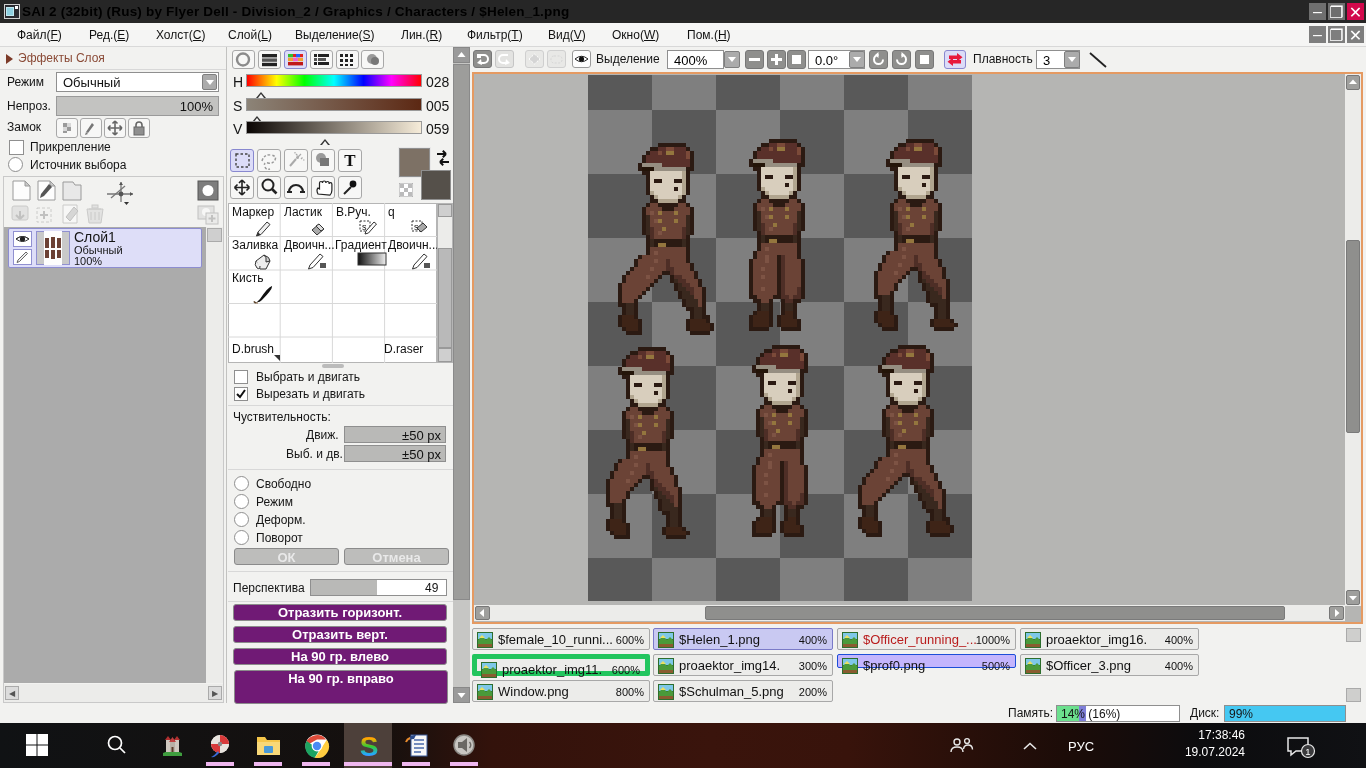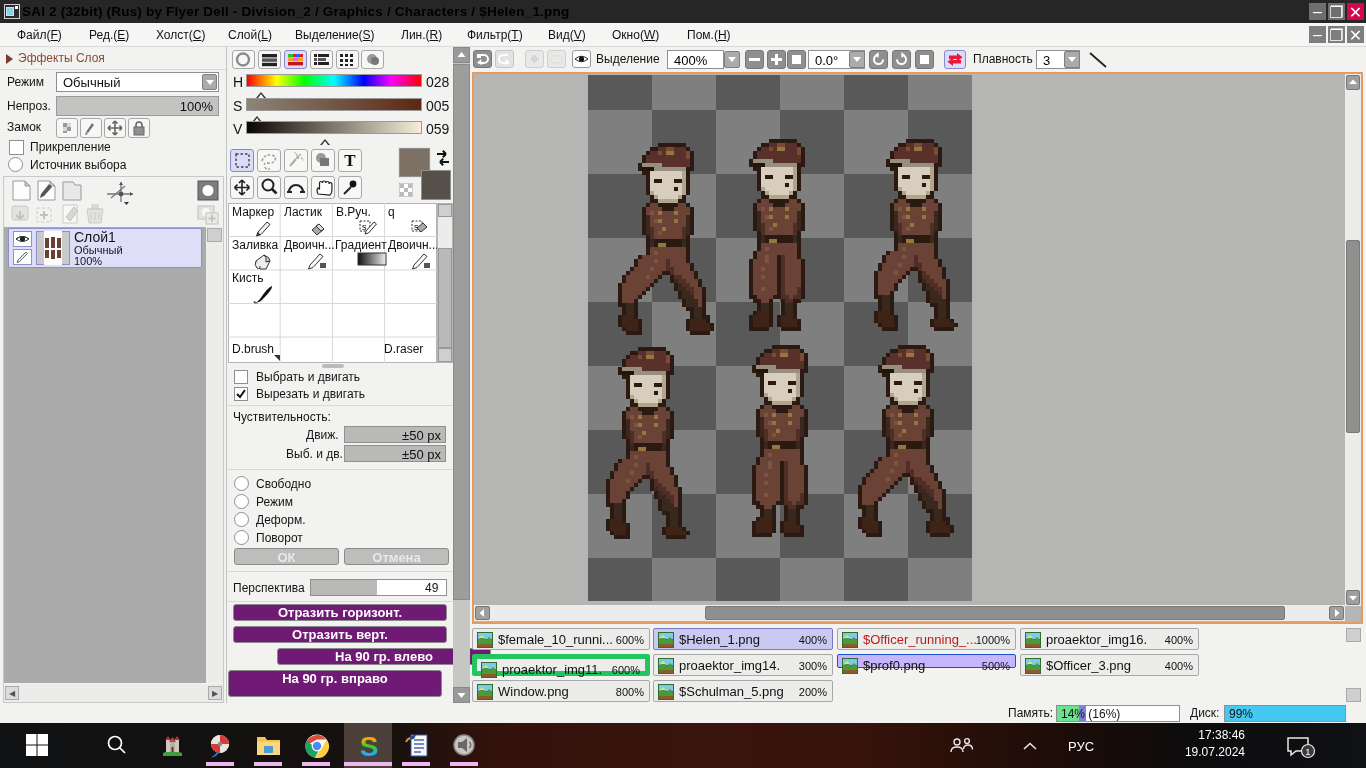--- a/index.html
+++ b/index.html
@@ -403,22 +403,22 @@
   <div class="graybtn" style="left:234px;top:548px;width:105px;height:17px;background:#bdbdbb;color:#e9e9e9;padding-top:1px;">ОК</div>
   <div class="graybtn" style="left:344px;top:548px;width:105px;height:17px;background:#bdbdbb;color:#e9e9e9;padding-top:1px;">Отмена</div>
   <div class="sep" style="left:228px;top:571px;width:225px;"></div>
   <div class="label" style="left:233px;top:581px;">Перспектива</div>
   <div class="whitebox" style="left:310px;top:579px;width:137px;height:17px;"></div>
   <div class="abs" style="left:311px;top:580px;width:66px;height:15px;background:#b9b9b7;"></div>
   <div class="label" style="left:425px;top:581px;">49</div>
   <div class="sep" style="left:228px;top:601px;width:225px;"></div>
   <div class="graybtn" style="left:233px;top:604px;width:214px;height:17px;">Отразить горизонт.</div>
   <div class="graybtn" style="left:233px;top:626px;width:214px;height:17px;">Отразить верт.</div>
-  <div class="graybtn" style="left:233px;top:648px;width:214px;height:17px;margin-left:44px;">На 90 гр. влево</div>
-  <div class="graybtn" style="left:228px;top:670px;width:214px;height:27px;">На 90 гр. вправо</div>
+  <div class="graybtn" style="left:233px;top:648px;width:214px;height:17px;">На 90 гр. влево</div>
+  <div class="graybtn" style="left:234px;top:670px;width:214px;height:34px;">На 90 гр. вправо</div>
 
   <div class="abs" style="left:453px;top:47px;width:17px;height:656px;background:#c6c6c4;"></div>
   <div class="abs" style="left:453px;top:47px;width:17px;height:16px;background:#9a9a9a;border:1px solid #888;"></div>
   <svg class="abs" style="left:453px;top:47px;" width="17" height="16">
       <path d="M4.5 10 l4 -5 4 5 z" fill="#fff"></path>
     </svg>
   <div class="abs" style="left:453px;top:64px;width:17px;height:536px;background:#9d9d9b;border:1px solid #8a8a8a;"></div>
   <div class="abs" style="left:453px;top:687px;width:17px;height:16px;background:#9a9a9a;border:1px solid #888;"></div>
   <svg class="abs" style="left:453px;top:687px;" width="17" height="16">
       <path d="M4.5 6 l4 5 4 -5 z" fill="#fff"></path>

